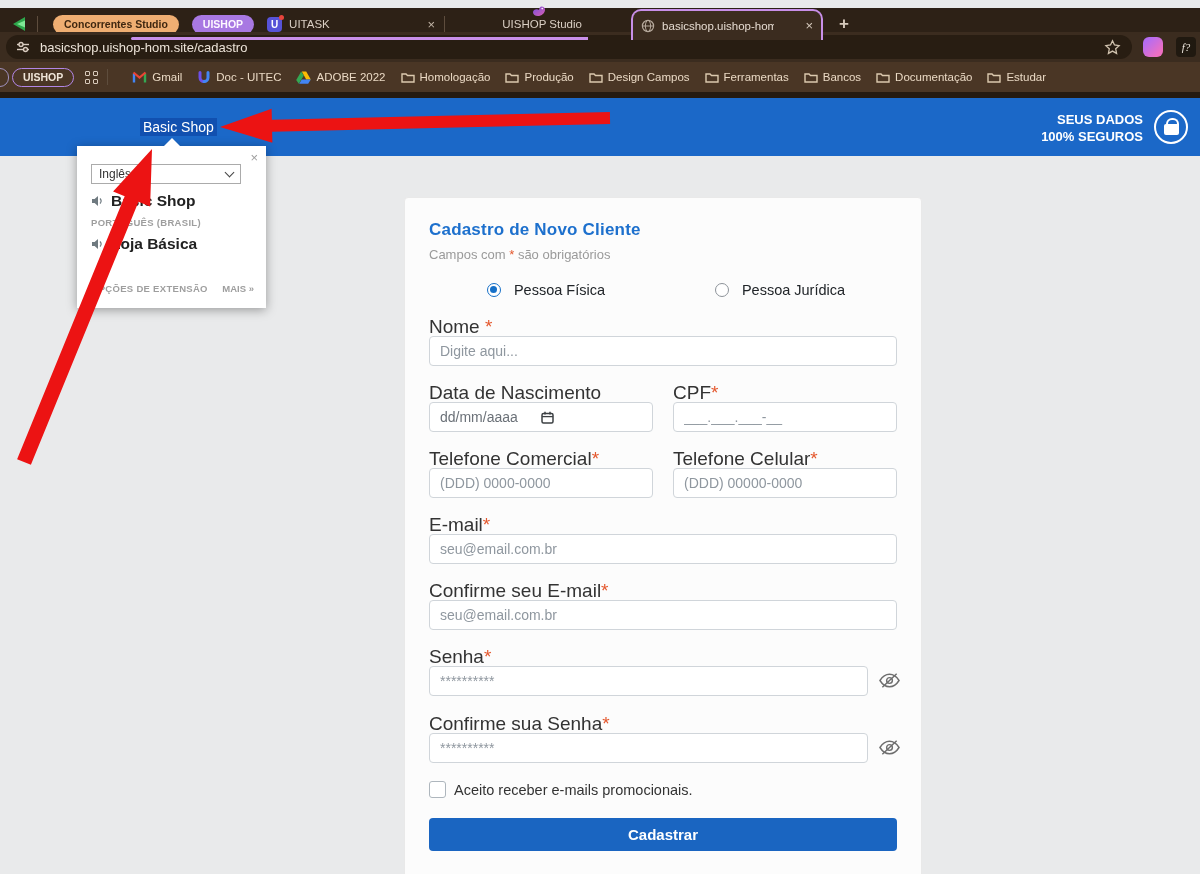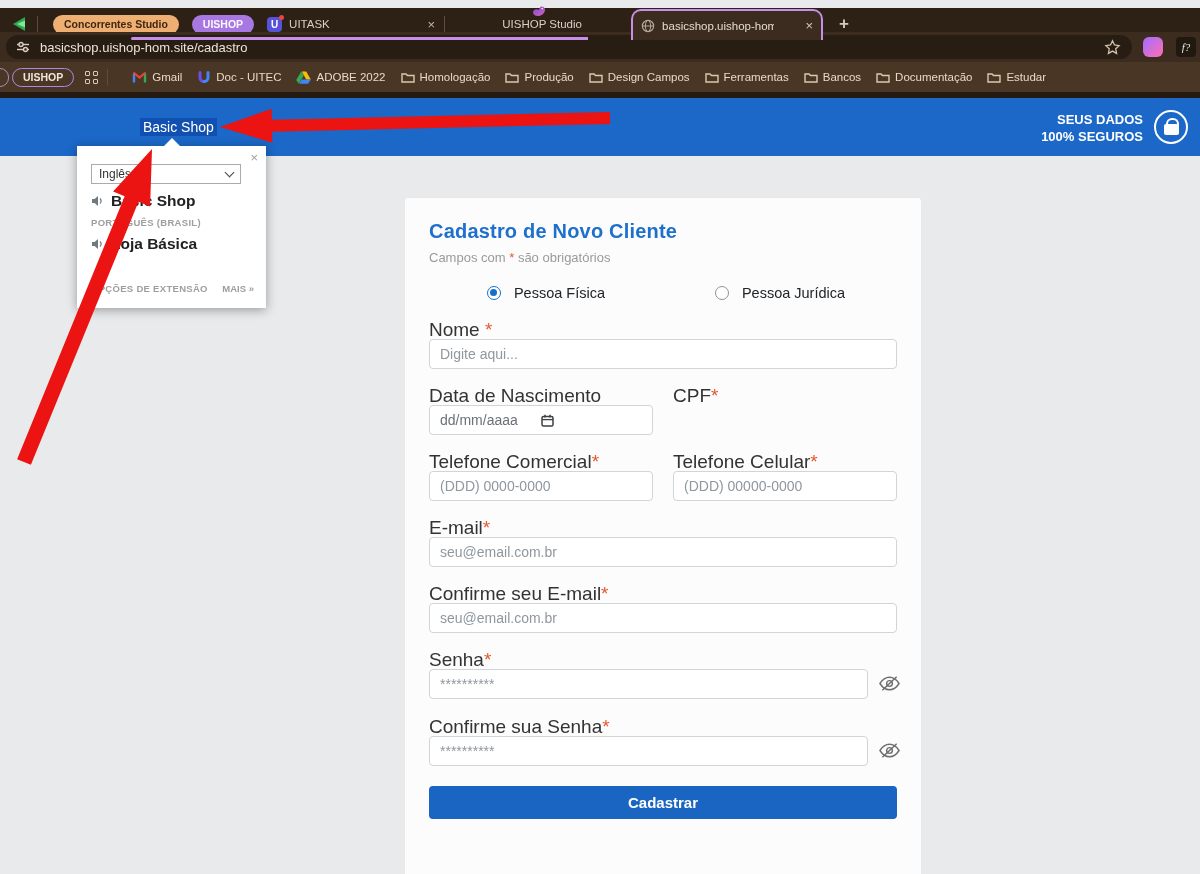--- a/index.html
+++ b/index.html
@@ -73,21 +73,21 @@
             font-size:13px;font-weight:bold;line-height:17px;}
   .lockbadge{position:absolute;right:12px;top:110px;width:34px;height:34px;border-radius:50%;
              border:2px solid #fff;box-sizing:border-box;}
   .lockbadge .shackle{position:absolute;left:10px;top:6px;width:9px;height:9px;
                       border:2.5px solid #fff;border-bottom:none;border-radius:6px 6px 0 0;}
   .lockbadge .body{position:absolute;left:7.5px;top:12px;width:15px;height:11px;
                    background:#fff;border-radius:2px;}
 
   .card{position:absolute;left:404px;top:197px;width:518px;height:700px;background:#fcfcfc;
         border:1px solid #e9e9e9;border-radius:4px;box-sizing:border-box;padding:22px 24px;}
-  .form-title{color:#1d70cd;font-size:20px;font-weight:bold;letter-spacing:.2px;}
+  .form-title{color:#1d70cd;font-size:17px;font-weight:bold;letter-spacing:.2px;}
   .form-sub{margin-top:7px;font-size:13px;color:#9a9a9a;}
   .req{color:#e4582e;}
   .radios{margin-top:20px;display:flex;}
   .radios>div{flex:1;display:flex;justify-content:center;align-items:center;}
   .radio{width:14px;height:14px;border-radius:50%;box-sizing:border-box;position:relative;
          background:#fff;}
   .radio.sel{border:1.5px solid #1670c8;}
   .radio.sel::after{content:"";position:absolute;left:2px;top:2px;width:7px;height:7px;
                     border-radius:50%;background:#1670c8;}
   .radio.unsel{border:1.5px solid #8d9399;}
@@ -350,20 +350,21 @@
               <rect x="1" y="2.5" width="11" height="9.5" rx="1.5" fill="none" stroke="#3c4043" stroke-width="1.5"></rect>
               <line x1="4" y1="0.8" x2="4" y2="3.6" stroke="#3c4043" stroke-width="1.5"></line>
               <line x1="9" y1="0.8" x2="9" y2="3.6" stroke="#3c4043" stroke-width="1.5"></line>
               <line x1="1" y1="5.6" x2="12" y2="5.6" stroke="#3c4043" stroke-width="1.3"></line>
             </svg>
           </span>
         </div>
       </div>
       <div>
         <div class="flabel"><span>CPF</span><span class="req">*</span></div>
+        <input class="inp" type="text" placeholder="___.___.___-__" style="">
       </div>
     </div>
 
     <div class="tworow">
       <div>
         <div class="flabel"><span>Telefone Comercial</span><span class="req">*</span></div>
         <input class="inp" type="text" placeholder="(DDD) 0000-0000" style="">
       </div>
       <div>
         <div class="flabel"><span>Telefone Celular</span><span class="req">*</span></div>
@@ -394,20 +395,24 @@
       <input class="inp" type="text" placeholder="**********" style="">
       <span class="eye">
         <svg width="21" height="15" viewBox="0 0 22 15">
           <path d="M1 7.5C4 2.7 7.8 1 11 1s7 1.7 10 6.5C18 12.3 14.2 14 11 14S4 12.3 1 7.5z" fill="none" stroke="#6e6e6e" stroke-width="1.5"></path>
           <circle cx="11" cy="7.5" r="3" fill="none" stroke="#6e6e6e" stroke-width="1.5"></circle>
           <line x1="3.5" y1="14.5" x2="18.5" y2="0.5" stroke="#6e6e6e" stroke-width="1.5"></line>
         </svg>
       </span>
     </div>
 
+    <div class="cbrow">
+      <span class="cb"></span>
+      <span class="cb-lbl">Aceito receber e-mails promocionais.</span>
+    </div>
 
     <button class="submit">Cadastrar</button>
   </div>
 
   <div class="tpopup">
     <div class="ptr"></div>
     <div class="close">×</div>
     <div class="tsel">
       <span>Inglês</span>
       <span class="chev"></span>

